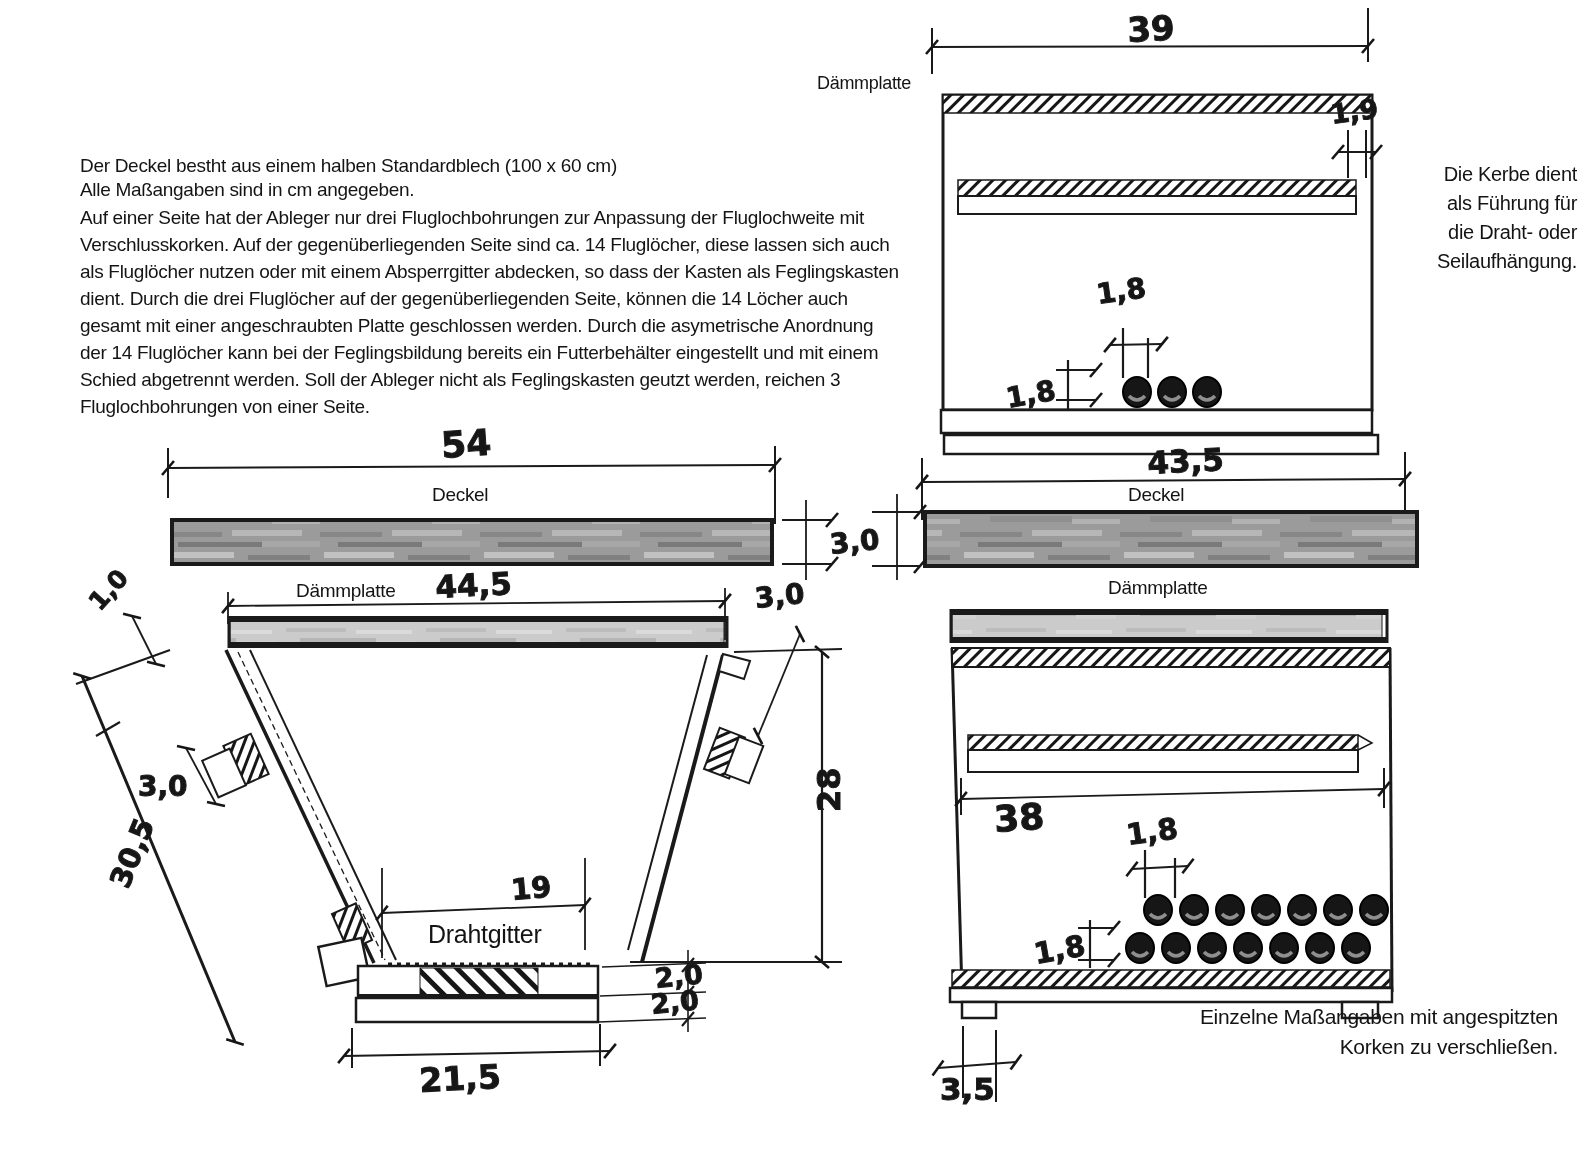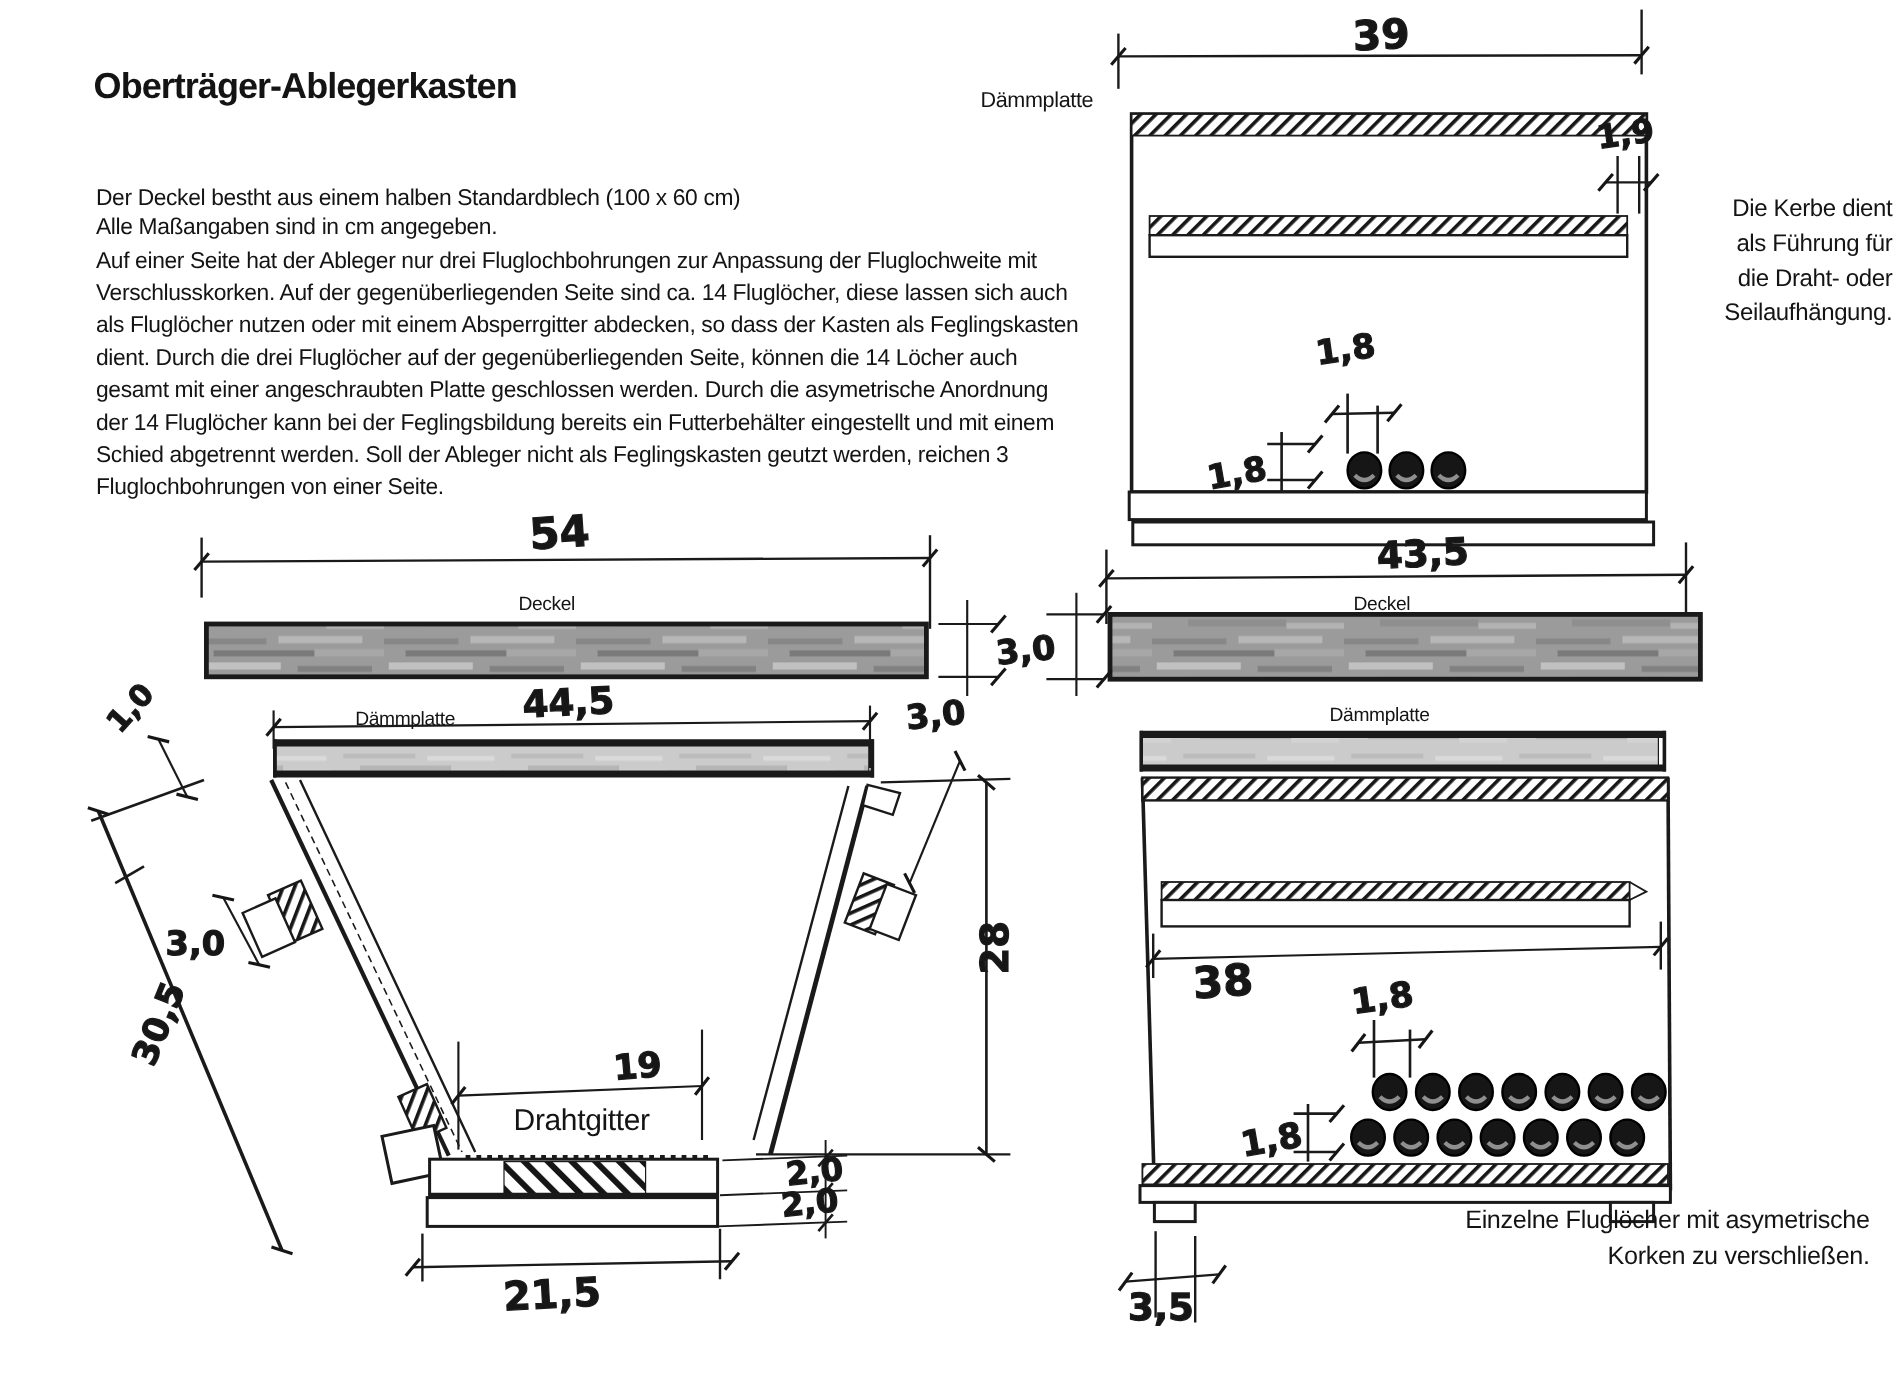--- a/index.html
+++ b/index.html
@@ -2,21 +2,21 @@
 <html><head>
 <meta charset="utf-8">
 <style>
   html,body{margin:0;padding:0;background:#e8e8e8;}
   #canvas{position:relative;width:1586px;height:1156px;background:#ffffff;overflow:hidden;
           font-family:"Liberation Sans",sans-serif;color:#141414;}
   #art{position:absolute;left:0;top:0;}
   .txt{position:absolute;font-weight:400;letter-spacing:-0.3px;}
   .title{font-size:30px;font-weight:800;letter-spacing:-0.8px;}
   .para{font-size:19px;line-height:27px;}
-  .lbl{font-size:16px;margin-top:11px;}
+  .lbl{font-size:19px;}
   .note{white-space:pre-line;text-align:right;}
   svg text{font-family:"DejaVu Sans",sans-serif;fill:#161616;}
   svg .hw{font-weight:600;}
 </style>
 </head>
 <body>
 
 <div id="canvas">
 
 <svg id="art" width="1586" height="1156" viewBox="0 0 1586 1156">
@@ -270,34 +270,33 @@
     <rect x="962" y="1002" width="34" height="16" fill="#ffffff" stroke-width="2.5"></rect>
     <rect x="1342" y="1002" width="36" height="16" fill="#ffffff" stroke-width="2.5"></rect>
 
     <line x1="963" y1="1026" x2="963" y2="1098" stroke-width="2"></line>
     <line x1="996" y1="1030" x2="996" y2="1102" stroke-width="2"></line>
     <line x1="938" y1="1068" x2="1016" y2="1062" stroke-width="2" marker-start="url(#tick)" marker-end="url(#tick)"></line>
     <text class="hw" x="940" y="1100" font-size="31">3,5</text>
   </g>
 </svg>
 
-  <div class="txt title" style="left:78px;top:56px;">Oberträger-Ablegerkasten</div>
   <div class="txt para" style="left:80px;top:124px;width:585px;margin-top:28px;">Der Deckel bestht aus einem halben Standardblech (100 x 60 cm)</div>
   <div class="txt para" style="left:80px;top:176px;width:600px;">Alle Maßangaben sind in cm angegeben.</div>
   <div class="txt para" style="left:80px;top:204px;width:820px;">Auf einer Seite hat der Ableger nur drei Fluglochbohrungen zur Anpassung der Fluglochweite mit Verschlusskorken. Auf der gegenüberliegenden Seite sind ca. 14 Fluglöcher, diese lassen sich auch als Fluglöcher nutzen oder mit einem Absperrgitter abdecken, so dass der Kasten als Feglingskasten dient. Durch die drei Fluglöcher auf der gegenüberliegenden Seite, können die 14 Löcher auch gesamt mit einer angeschraubten Platte geschlossen werden. Durch die asymetrische Anordnung der 14 Fluglöcher kann bei der Feglingsbildung bereits ein Futterbehälter eingestellt und mit einem Schied abgetrennt werden. Soll der Ableger nicht als Feglingskasten geutzt werden, reichen 3 Fluglochbohrungen von einer Seite.</div>
 
   <div class="txt" style="left:817px;top:73px;font-size:18px;">Dämmplatte</div>
   <div class="txt note" style="left:1392px;top:160px;width:185px;font-size:20px;line-height:29px;">Die Kerbe dient
 als Führung für
 die Draht- oder
 Seilaufhängung.</div>
 
   <div class="txt lbl" style="left:432px;top:484px;">Deckel</div>
   <div class="txt lbl" style="left:1128px;top:484px;">Deckel</div>
 
   <div class="txt lbl" style="left:296px;top:580px;">Dämmplatte</div>
   <div class="txt lbl" style="left:1108px;top:577px;">Dämmplatte</div>
 
   <div class="txt" style="left:428px;top:920px;font-size:25px;">Drahtgitter</div>
-  <div class="txt note" style="left:1128px;top:1002px;width:430px;font-size:21px;line-height:30px;">Einzelne Fluglöcher mit asymetrische
+  <div class="txt note" style="left:1128px;top:1002px;width:430px;font-size:21px;line-height:30px;">Einzelne Maßangaben mit angespitzten
 Korken zu verschließen.</div>
 
 </div>
 
 </body></html>

